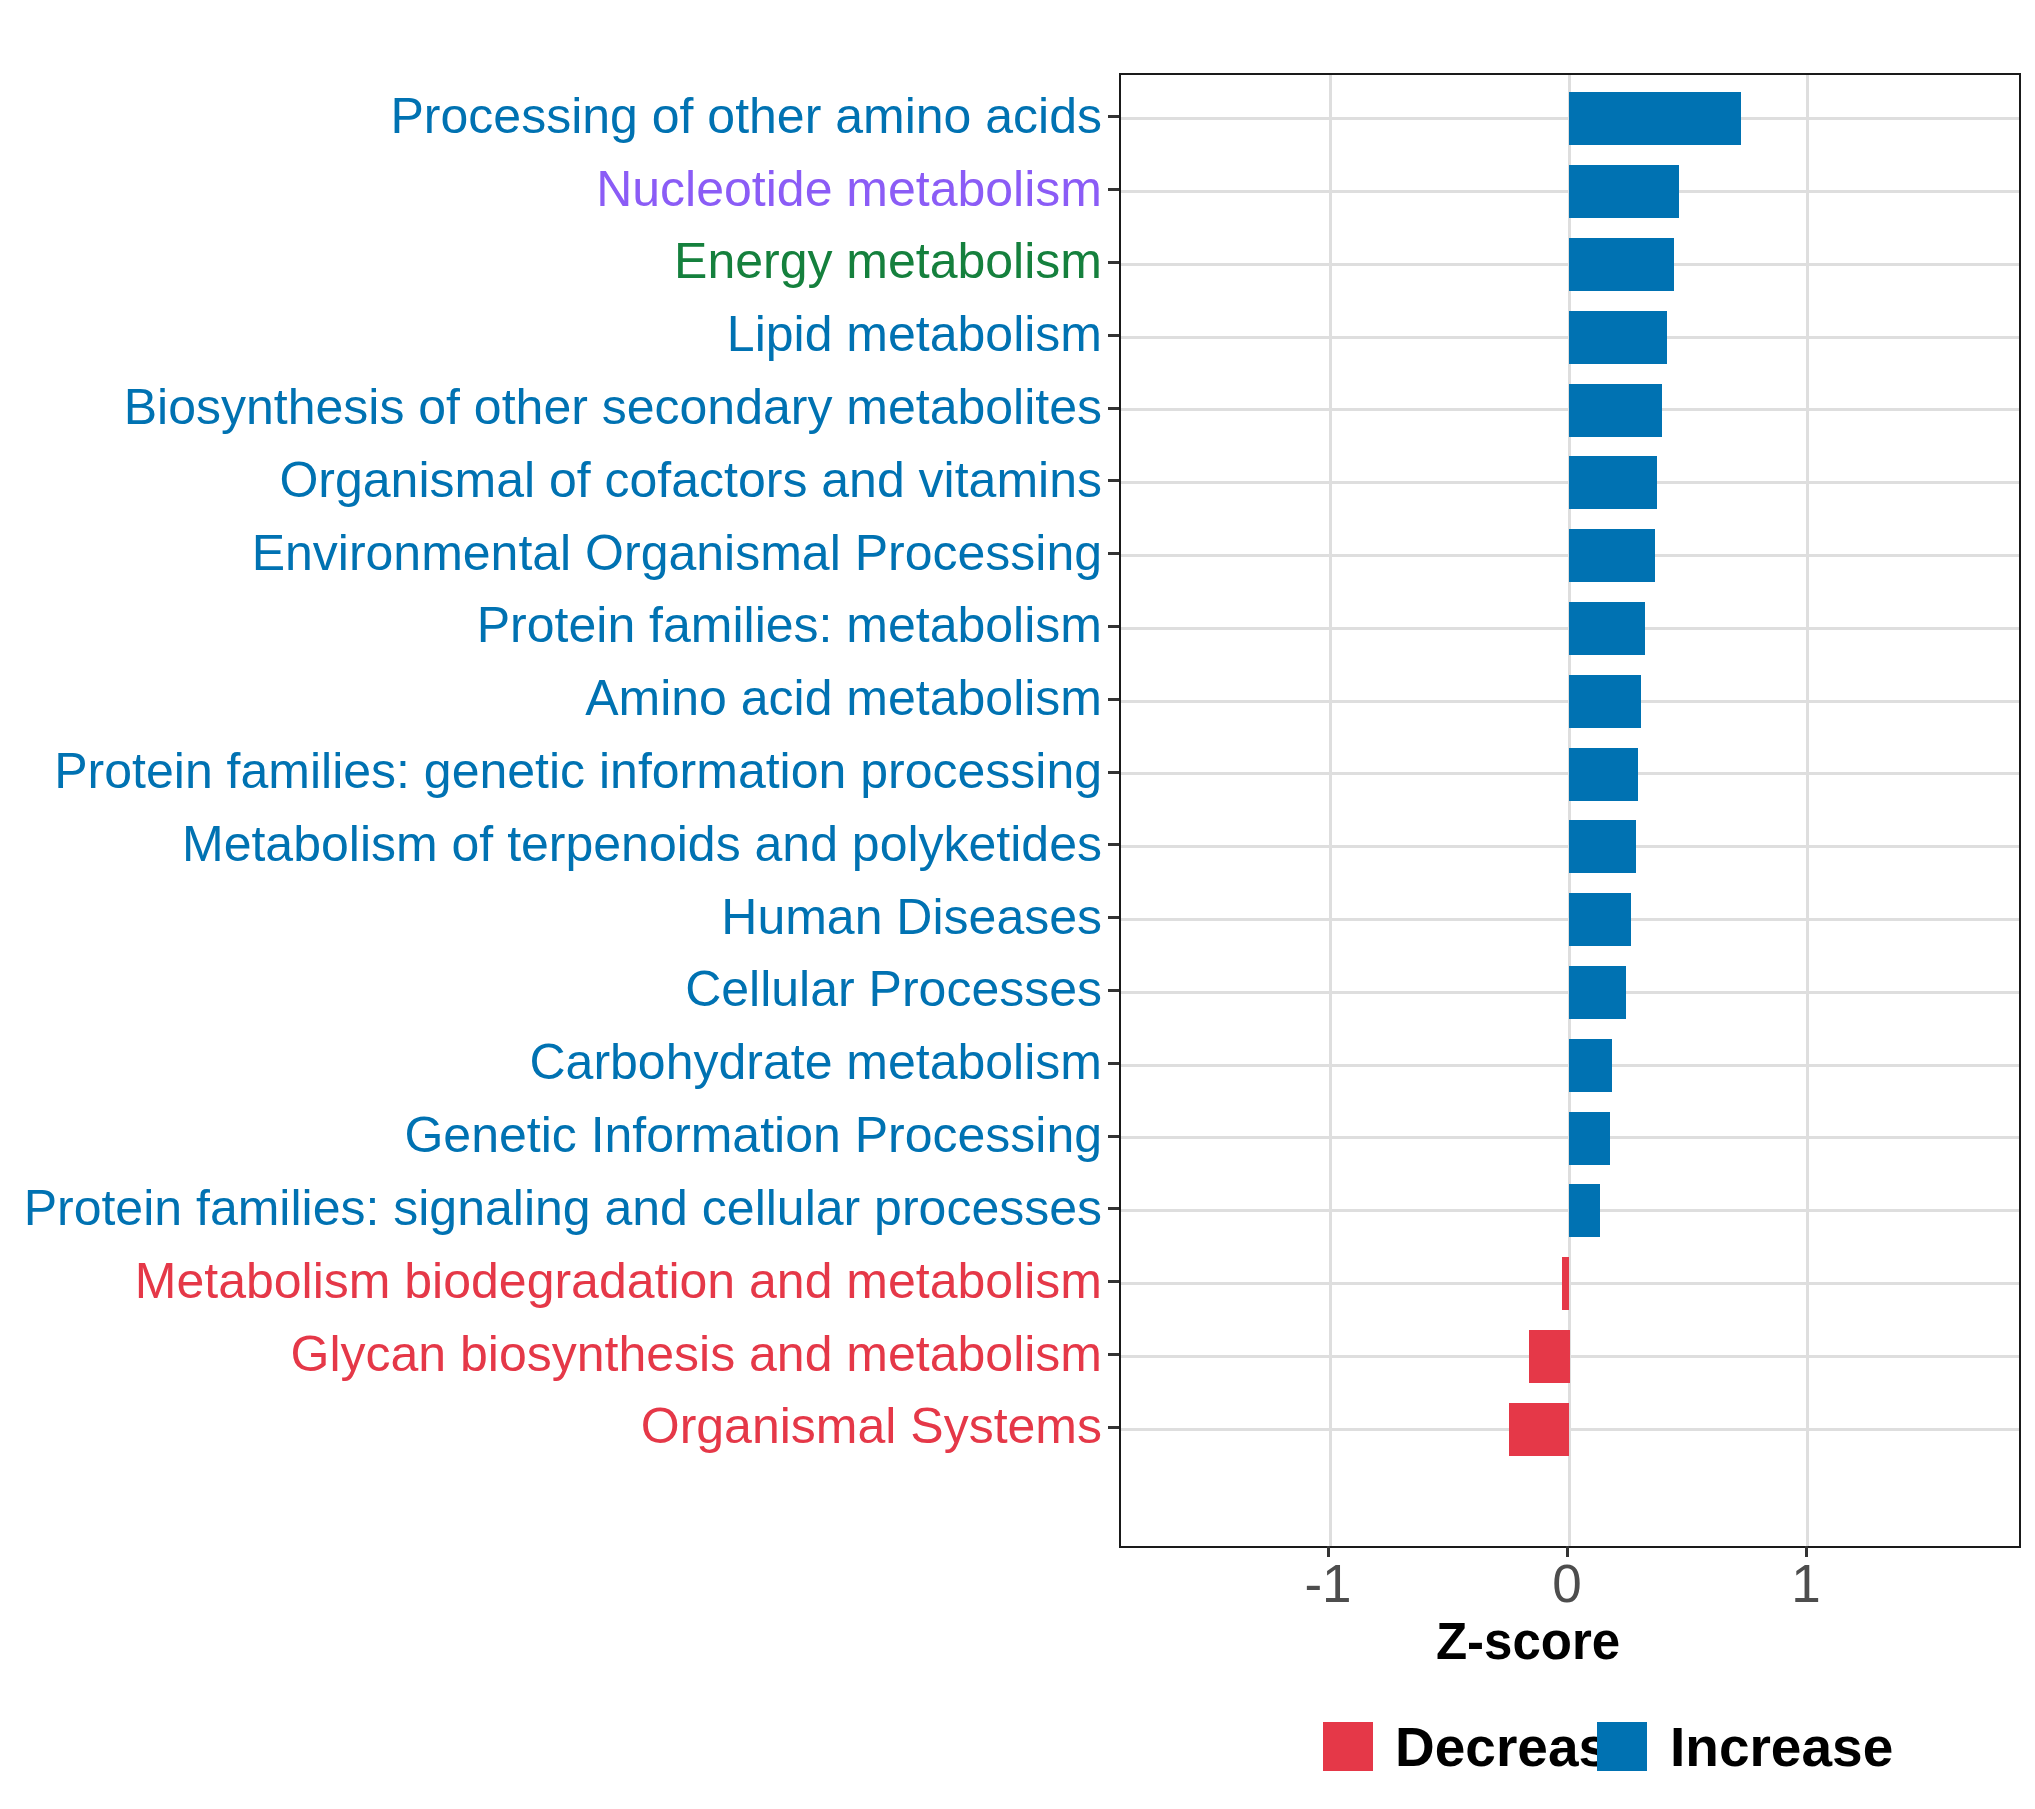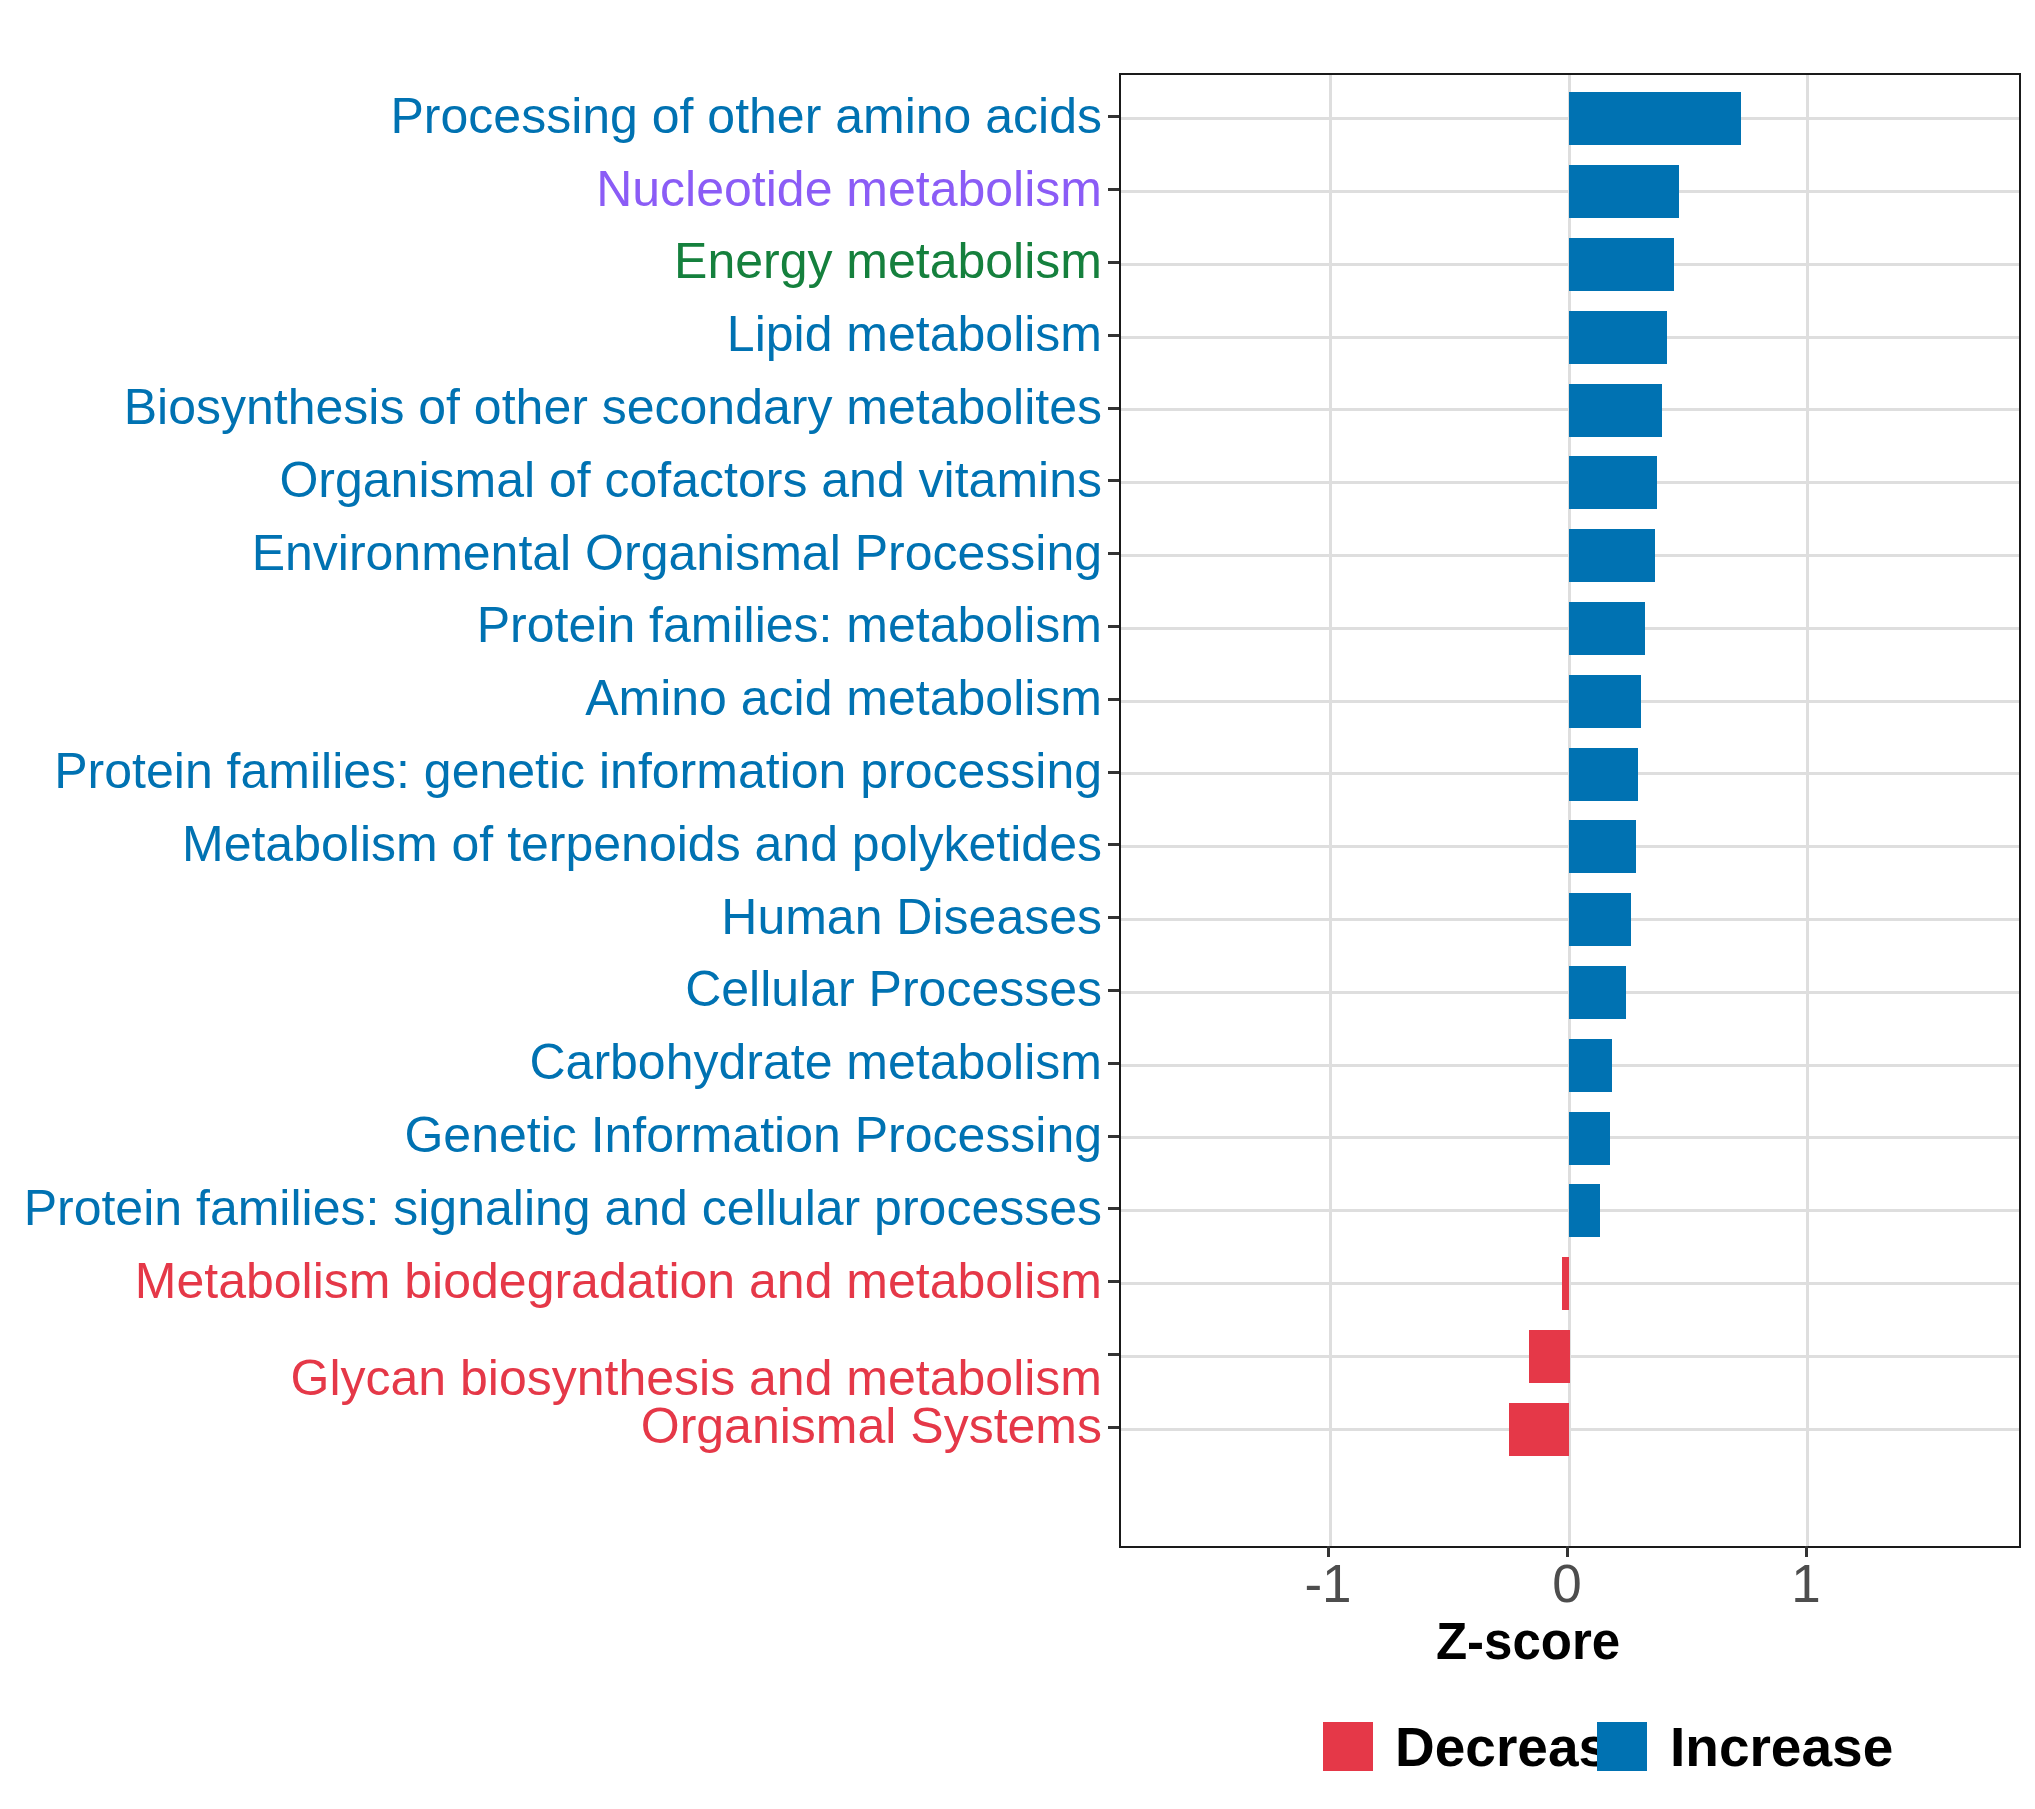--- a/index.html
+++ b/index.html
@@ -119,21 +119,21 @@
       <div class="cat-label" style="right: 933px; top: 990px; color: rgb(0, 114, 178);">Cellular Processes</div>
       <div class="y-tick" style="left: 1108px; top: 1062px;"></div>
       <div class="cat-label" style="right: 933px; top: 1063px; color: rgb(0, 114, 178);">Carbohydrate metabolism</div>
       <div class="y-tick" style="left: 1108px; top: 1135px;"></div>
       <div class="cat-label" style="right: 933px; top: 1136px; color: rgb(0, 114, 178);">Genetic Information Processing</div>
       <div class="y-tick" style="left: 1108px; top: 1207px;"></div>
       <div class="cat-label" style="right: 933px; top: 1209px; color: rgb(0, 114, 178);">Protein families: signaling and cellular processes</div>
       <div class="y-tick" style="left: 1108px; top: 1280px;"></div>
       <div class="cat-label" style="right: 933px; top: 1282px; color: rgb(229, 56, 72);">Metabolism biodegradation and metabolism</div>
       <div class="y-tick" style="left: 1108px; top: 1353px;"></div>
-      <div class="cat-label" style="right: 933px; top: 1355px; color: rgb(229, 56, 72); margin-top: 24px;">Glycan biosynthesis and metabolism</div>
+      <div class="cat-label" style="right: 933px; top: 1355px; color: rgb(229, 56, 72);">Glycan biosynthesis and metabolism</div>
       <div class="y-tick" style="left: 1108px; top: 1426px;"></div>
       <div class="cat-label" style="right: 933px; top: 1427px; color: rgb(229, 56, 72);">Organismal Systems</div>
     </div>
   <div id="x-axis-layer">
     <span class="x-tick-label" style="left:1328px;top:1557px;">-1</span>
     <span class="x-tick-label" style="left:1567px;top:1557px;">0</span>
     <span class="x-tick-label" style="left:1806px;top:1557px;">1</span>
   <div class="x-tick" style="left: 1327px; top: 1546px;"></div>
       <div class="x-tick" style="left: 1566px; top: 1546px;"></div>
       <div class="x-tick" style="left: 1805px; top: 1546px;"></div>

